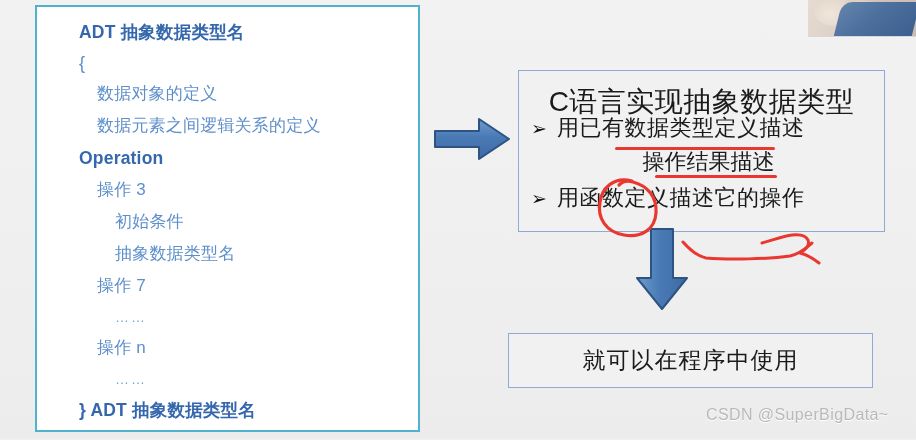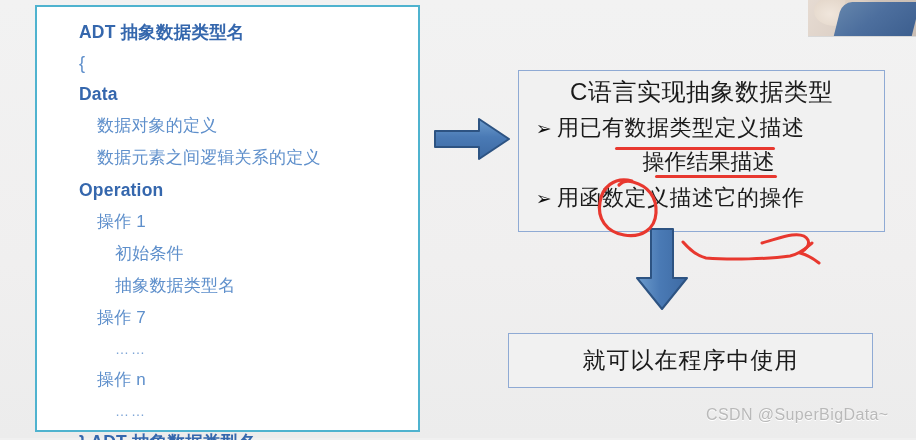--- a/index.html
+++ b/index.html
@@ -83,33 +83,32 @@
     top: 70px;
     width: 367px;
     height: 162px;
     background: #f1f1f1;
     border: 1.5px solid #8faad4;
     box-sizing: border-box;
   }
   .c-title {
     position: absolute;
     left: 0; right: 0;
-    top: 5px;
+    top: 12px;
     text-align: center;
-    font-size: 24px;
+    font-size: 28px;
     color: #1a1a1a;
     letter-spacing: 0.5px;
   }
   .c-bullet {
     position: absolute;
     font-size: 22px;
     color: #1a1a1a;
     letter-spacing: 0.5px;
     white-space: nowrap;
-    text-align: center;
   }
   .c-bullet .marker {
     display: inline-block;
     width: 26px;
     font-size: 19px;
     color: #111;
   }
   .b1 { left: 12px; top: 42px; }
   .b1-cont {
     position: absolute;
@@ -236,25 +235,24 @@
 </style>
 </head>
 <body>
 
 <div id="slide">
 
   <div class="adt-panel">
     <div class="adt-lines" id="adt-lines">
         <div class="adt-line bold">ADT 抽象数据类型名</div>
         <div class="adt-line brace">{</div>
-        <div class="adt-line bold">Data</div>
         <div class="adt-line i1">数据对象的定义</div>
         <div class="adt-line i1">数据元素之间逻辑关系的定义</div>
         <div class="adt-line bold">Operation</div>
-        <div class="adt-line i1">操作 1</div>
+        <div class="adt-line i1">操作 3</div>
         <div class="adt-line i2">初始条件</div>
         <div class="adt-line i2">抽象数据类型名</div>
         <div class="adt-line i1">操作 7</div>
         <div class="adt-line dots">……</div>
         <div class="adt-line i1">操作 n</div>
         <div class="adt-line dots">……</div>
         <div class="adt-line bold">} ADT  抽象数据类型名</div>
       </div>
   </div>
 

